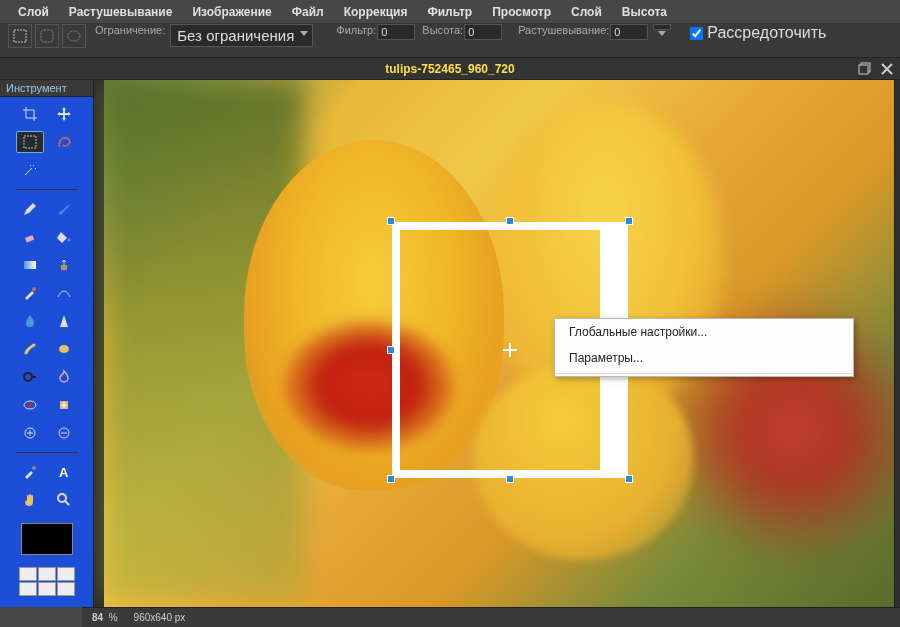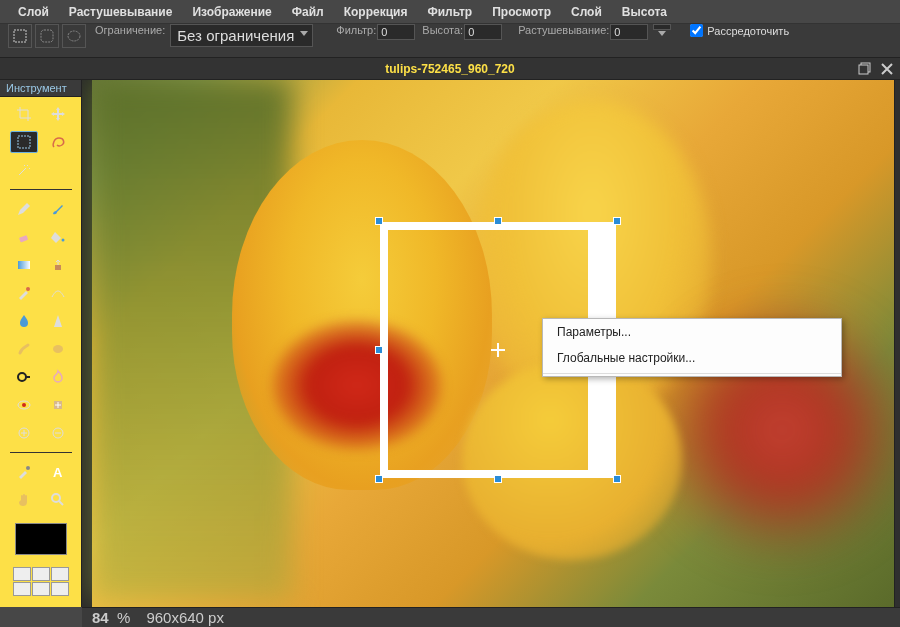--- a/index.html
+++ b/index.html
@@ -10,30 +10,30 @@
   
   .optionsbar { height: 34px; background: #3a3a3a; display: flex; align-items: flex-start; padding: 0 8px; border-bottom: 1px solid #222; gap: 1px; }
   .opt-icon { width: 24px; height: 24px; border: 1px solid #555; display: flex; align-items: center; justify-content: center; margin-right: 2px; cursor: pointer; }
   .opt-icon svg { width: 16px; height: 16px; }
   .opt-label { color: #aaa; font-size: 11px; margin-left: 6px; }
   .opt-dropdown { color: #ddd; font-size: 15px; background: #2a2a2a; border: 1px solid #555; padding: 2px 18px 2px 6px; margin-left: 4px; position: relative; cursor: pointer; }
   .opt-dropdown::after { content: ""; position: absolute; right: 4px; top: 6px; border-left: 4px solid transparent; border-right: 4px solid transparent; border-top: 5px solid #aaa; }
   .opt-input { background: #2a2a2a; border: 1px solid #555; color: #ddd; width: 38px; font-size: 11px; padding: 1px 3px; }
   .opt-check { display: inline-flex; align-items: center; margin-left: 18px; }
   .opt-check input { margin-right: 4px; }
-  .opt-check span { color: #ddd; font-size: 11px; }
+  .opt-check span { color: #ddd; font-size: 16px; }
   
   .titlebar { height: 22px; background: #333; display: flex; align-items: center; justify-content: center; position: relative; border-bottom: 1px solid #222; }
   .titlebar-text { color: #fde047; font-size: 12px; font-weight: bold; }
   .title-icons { position: absolute; right: 6px; display: flex; gap: 8px; }
   .title-icon { width: 14px; height: 14px; cursor: pointer; }
   
   .workspace { display: flex; height: calc(627px - 24px - 34px - 22px - 20px); }
   
-  .toolbox-wrap { width: 82px; background: #fde047; border-right: 1px solid #222; }
+  .toolbox-wrap { width: 94px; background: #1d4ed8; border-right: 1px solid #222; }
   .toolbox-title { color: #9ac8e6; font-size: 11px; padding: 2px 6px; background: #3a3a3a; border-bottom: 1px solid #222; }
   .toolbox { padding: 6px; display: grid; grid-template-columns: 28px 28px; gap: 6px 6px; justify-content: center; }
   .tool { width: 28px; height: 22px; display: flex; align-items: center; justify-content: center; cursor: pointer; border-radius: 2px; }
   .tool.selected { background: #2a2a2a; border: 1px solid #6ab0e0; }
   .tool svg { width: 16px; height: 16px; }
   .tool-sep { grid-column: 1 / -1; height: 1px; background: #333; margin: 2px 0; }
   
   .color-swatch { grid-column: 1 / -1; margin: 6px auto 4px; }
   .fg-swatch { width: 52px; height: 32px; background: #000; border: 1px solid #888; }
   .palette-grid { grid-column: 1 / -1; display: grid; grid-template-columns: repeat(3, 18px); gap: 1px; margin: 2px auto; }
@@ -69,21 +69,21 @@
   .center-cross { position: absolute; left: 50%; top: 50%; width: 14px; height: 14px; margin: -7px; }
   .center-cross::before, .center-cross::after { content:""; position:absolute; background:#fff; }
   .center-cross::before { left:6px; top:0; width:2px; height:14px; }
   .center-cross::after { top:6px; left:0; height:2px; width:14px; }
   
   .context-menu { position: absolute; left: 450px; top: 238px; width: 300px; background: #fdfdfd; border: 1px solid #b8b8b8; box-shadow: 2px 2px 6px rgba(0,0,0,0.3); z-index: 100; }
   .context-item { font-size: 12px; color: #222; padding: 6px 14px; cursor: pointer; }
   .context-sep { height: 1px; background: #ddd; margin: 2px 0; }
   
   .statusbar { height: 20px; background: #3a3a3a; display: flex; align-items: center; padding: 0 10px; border-top: 1px solid #222; position: absolute; bottom: 0; left: 82px; right: 0; }
-  .status-item { color: #ccc; font-size: 15px; margin-right: 16px; }
+  .status-item { color: #ccc; font-size: 10px; margin-right: 16px; }
   .right-panel { position:absolute; right:0; top:80px; bottom:20px; width:6px; background:#2f2f2f; border-left:1px solid #222;}
 </style>
 </head>
 <body>
 
 <div class="menubar">
   <div class="menubar-item">Слой</div>
   <div class="menubar-item">Растушевывание</div>
   <div class="menubar-item">Изображение</div>
   <div class="menubar-item">Файл</div>
@@ -332,22 +332,22 @@
         <div class="handle tm"></div>
         <div class="handle tr"></div>
         <div class="handle ml"></div>
         <div class="handle mr"></div>
         <div class="handle bl"></div>
         <div class="handle bm"></div>
         <div class="handle br"></div>
       </div>
 
       <div class="context-menu">
+        <div class="context-item">Глобальные настройки...</div>
         <div class="context-item">Параметры...</div>
-        <div class="context-item">Глобальные настройки...</div>
         <div class="context-sep"></div>
       </div>
     </div>
   </div>
 </div>
 
 <div class="right-panel"></div>
 
 <div class="statusbar">
   <span class="status-item"><b>84</b>&nbsp;&nbsp;<span>%</span></span>

